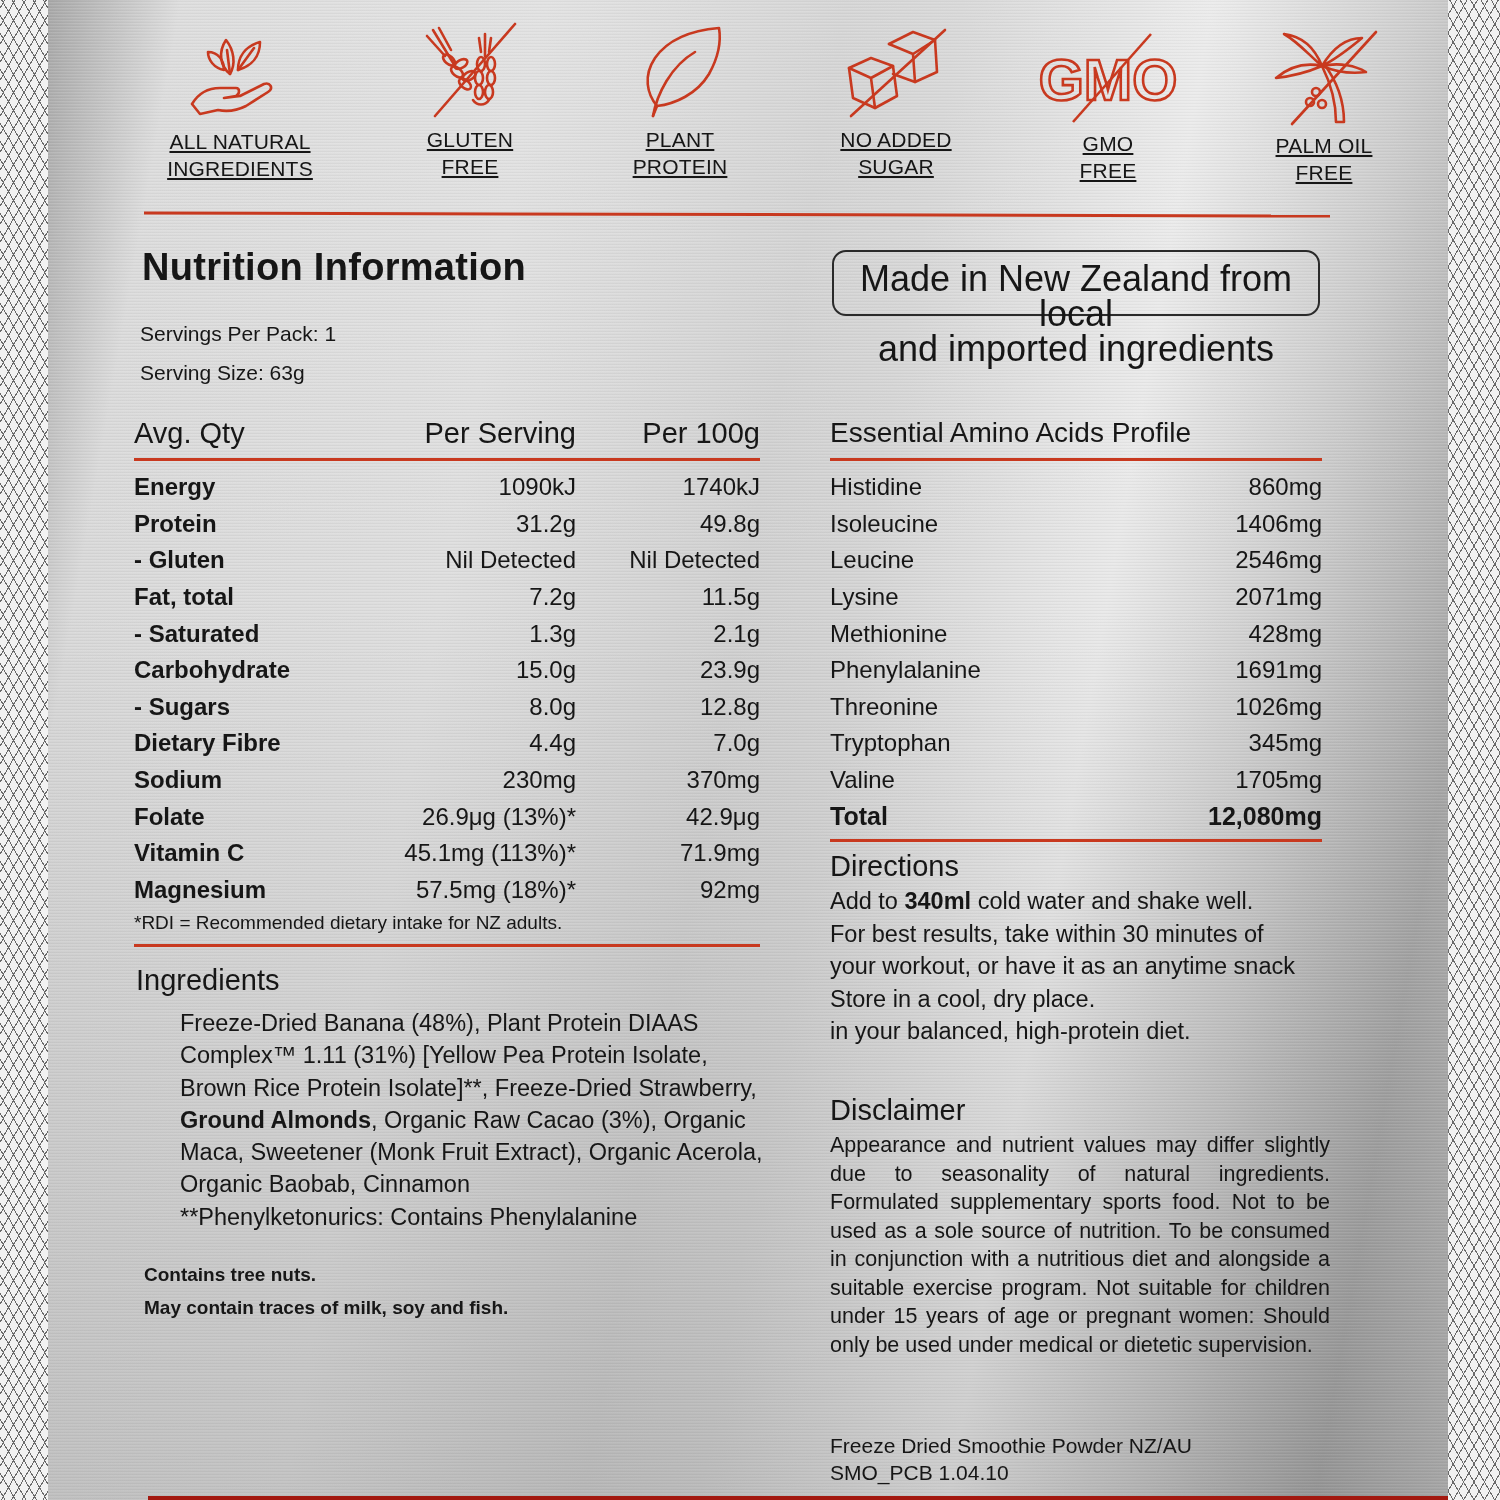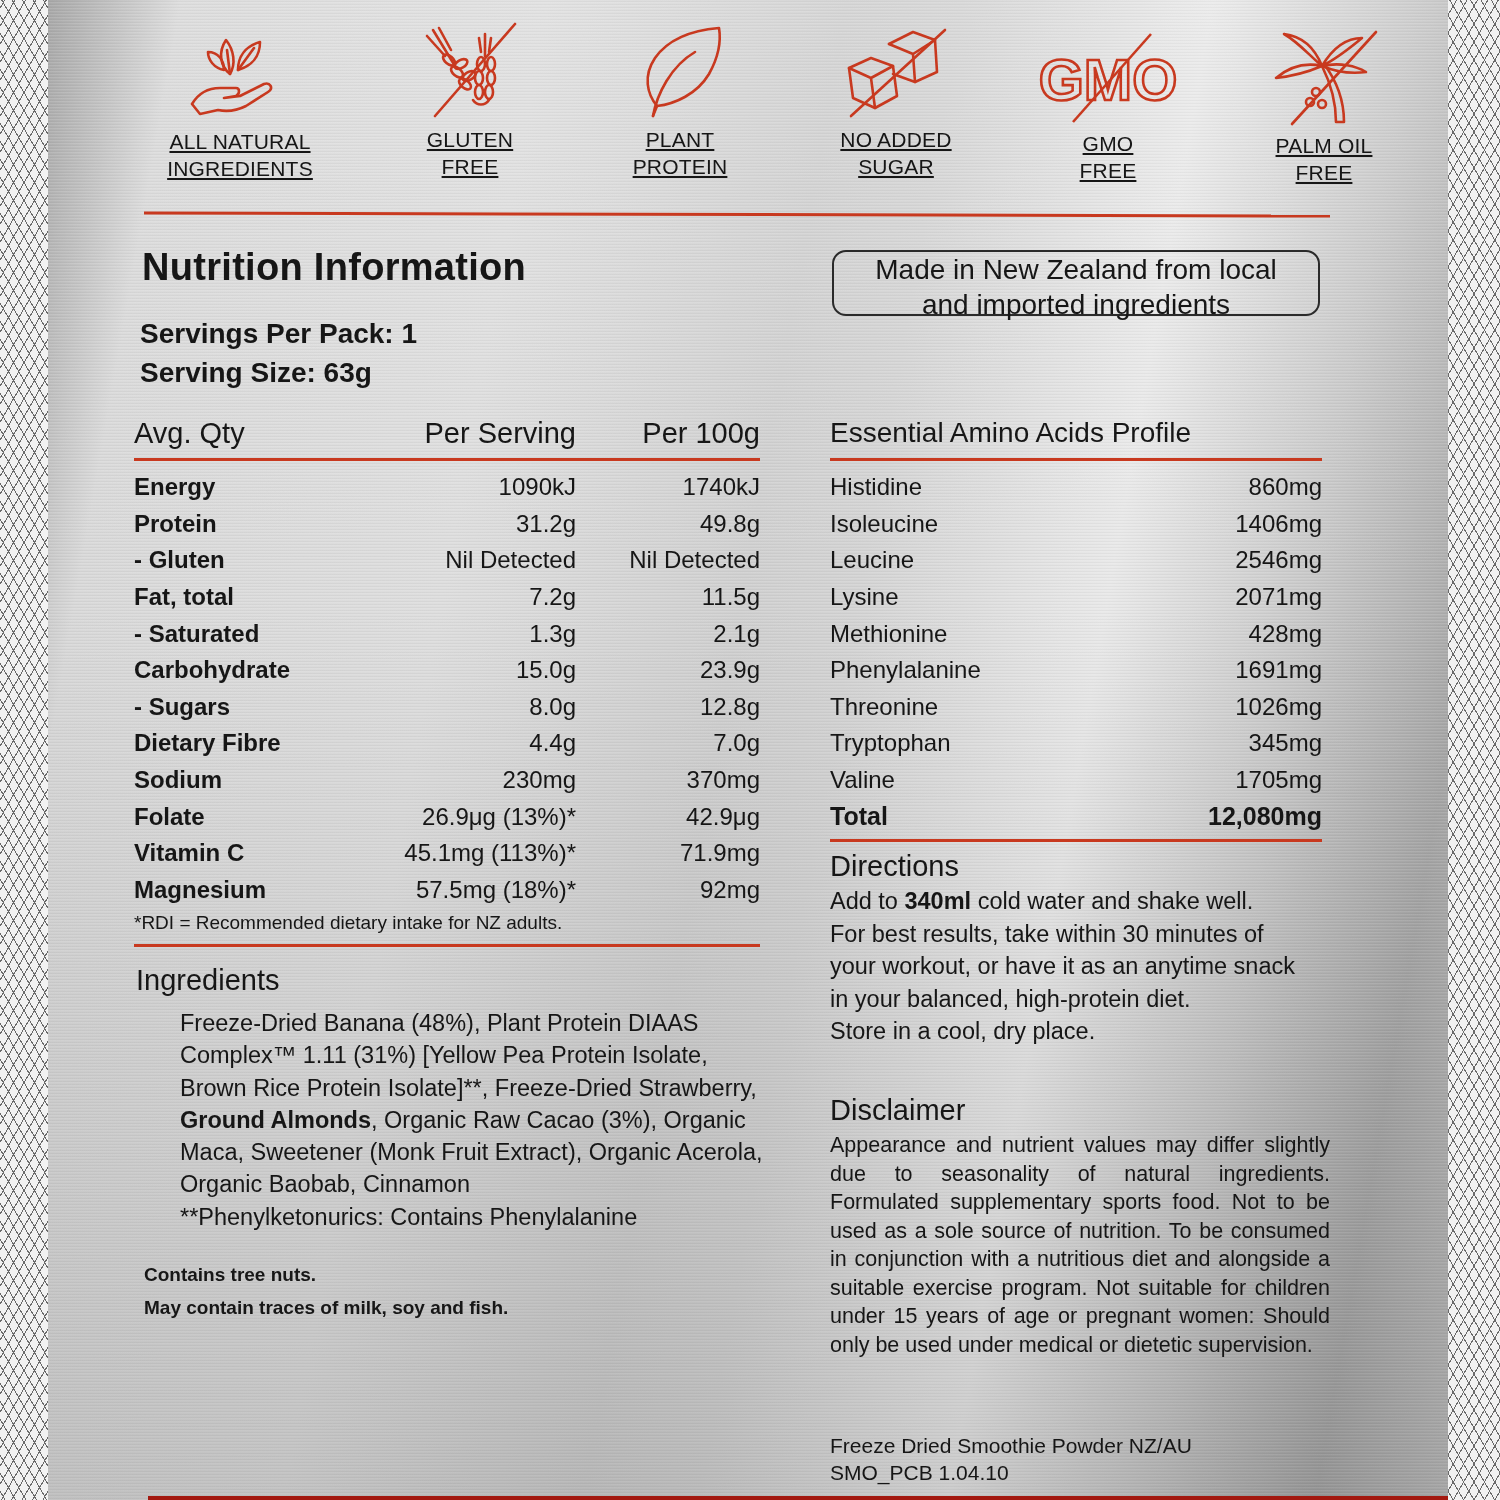--- a/index.html
+++ b/index.html
@@ -38,26 +38,26 @@
 
   
   .badges { left: 92px; top: 20px; width: 1260px; height: 180px; }
   .badge { position: absolute; width: 200px; text-align: center; text-decoration: underline; }
   .badge svg { display: block; margin: 0 auto; }
   .badge .lbl { font-size: 21px; line-height: 27px; letter-spacing: 0.2px; margin-top: 6px; font-weight: 500; }
 
   .top-rule { left: 96px; top: 213px; width: 1186px; transform: rotate(0.15deg); }
 
   h1.title { left: 94px; top: 246px; font-size: 38px; font-weight: 600; letter-spacing: 0.3px; }
-  .servings { left: 92px; top: 314px; font-size: 28px; line-height: 39px; font-weight: 700; }
+  .servings { left: 92px; top: 314px; font-size: 21px; line-height: 39px; font-weight: 400; }
 
   .made-box {
     left: 784px; top: 250px; width: 488px; height: 66px;
     border: 2px solid #2a2a2a; border-radius: 14px;
-    text-align: center; font-size: 28px; line-height: 35px; 
+    text-align: center; font-size: 36px; line-height: 35px; padding-top: 9px;
   }
 
   
   .ntable { left: 86px; top: 410px; width: 626px; }
   .nhead { display: flex; font-size: 29px; font-weight: 500; height: 46px; align-items: center; }
   .nhead .c1 { flex: 1; }
   .nhead .c2 { width: 260px; text-align: right; }
   .nhead .c3 { width: 184px; text-align: right; }
   .ntable .rule { margin-top: 2px; margin-bottom: 8px; }
   .nrow { display: flex; font-size: 24px; height: 36.6px; align-items: center; }
@@ -331,22 +331,22 @@
     </div>
     <div class="rule bottom"></div>
   </div>
 
   <div class="dir">
     <div class="sect-h">Directions</div>
     <div class="body">
       <div><span>Add to </span><b>340ml</b><span> cold water and shake well.</span></div>
       <div>For best results, take within 30 minutes of</div>
       <div>your workout, or have it as an anytime snack</div>
+      <div>Store in a cool, dry place.</div>
       <div>in your balanced, high-protein diet.</div>
-      <div>Store in a cool, dry place.</div>
     </div>
   </div>
 
   <div class="disc">
     <div class="sect-h">Disclaimer</div>
     <div class="body">Appearance and nutrient values may differ slightly due to seasonality of natural ingredients. Formulated supplementary sports food. Not to be used as a sole source of nutrition. To be consumed in conjunction with a nutritious diet and alongside a suitable exercise program. Not suitable for children under 15 years of age or pregnant women: Should only be used under medical or dietetic supervision.</div>
   </div>
 
   <div class="prod">
     <div>Freeze Dried Smoothie Powder NZ/AU</div>

